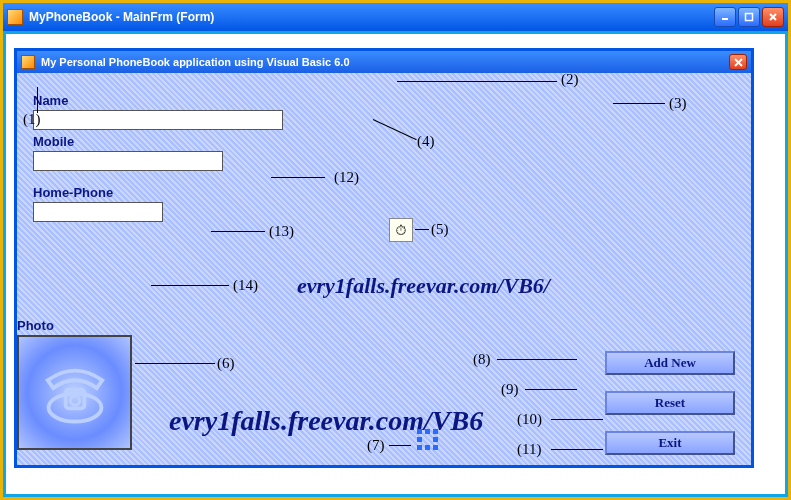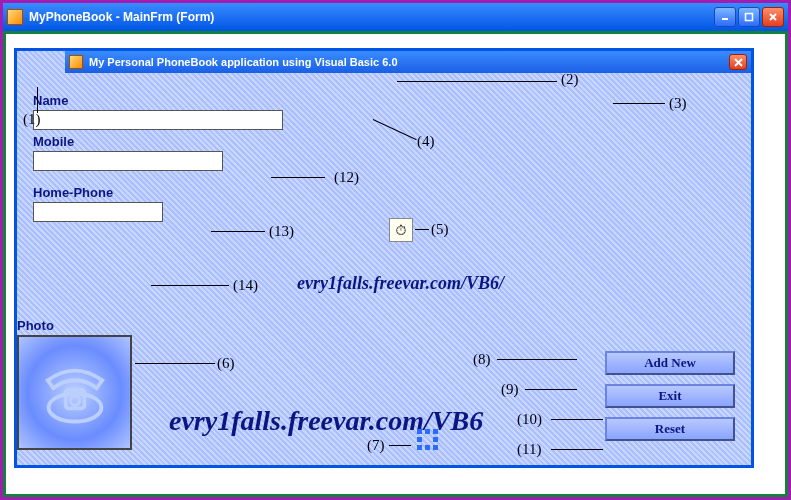--- a/index.html
+++ b/index.html
@@ -7,22 +7,22 @@
     font-family: Tahoma, Arial, sans-serif;
     font-size: 11px;
     background: #fff;
     width: 791px;
     height: 500px;
     overflow: hidden;
   }
   .outer-window {
     width: 791px;
     height: 500px;
-    border: 3px solid #a21caf;
-    background: #15803d;
+    border: 3px solid #eab308;
+    background: #0ea5e9;
     position: relative;
   }
   .outer-titlebar {
     height: 28px;
     background: linear-gradient(to bottom, #3a8cff 0%, #0055e5 100%);
     display: flex;
     align-items: center;
     padding: 0 4px;
     color: #fff;
     font-weight: bold;
@@ -54,21 +54,20 @@
     top: 31px; left: 3px; right: 3px; bottom: 3px;
     background: #fff;
   }
   
   .inner-form {
     position: absolute;
     left: 8px; top: 14px;
     width: 740px; height: 420px;
     border: 3px solid #0055e5;
     background-image: repeating-linear-gradient(45deg,#aabfff 0 2px,#c9d6ff 2px 4px);
-    padding-left: 48px;
   }
   .inner-titlebar {
     height: 22px;
     background: linear-gradient(to bottom,#3a8cff 0%,#1a5fe5 100%);
     display: flex; align-items:center;
     padding: 0 4px;
     color:#fff; font-size:11px; font-weight:bold;
   }
   .inner-body {
     position:absolute;
@@ -128,21 +127,21 @@
   }
   .annot-line {
     position:absolute;
     border-top: 1px solid #000;
     height:0;
   }
   .watermark1 {
     position:absolute;
     left: 280px; top: 200px;
     font-family: "Times New Roman", serif;
-    font-size: 18px;
+    font-size: 22px;
     font-weight: bold;
     font-style: italic;
     color:#0b1680;
   }
   .watermark2 {
     position:absolute;
     left: 152px; top: 332px;
     font-family: "Times New Roman", serif;
     font-size: 28px;
     font-weight: bold;
@@ -173,21 +172,21 @@
     color:#0b1680;
     font-family:"Times New Roman",serif;
     font-size:13px; font-weight:bold;
     text-align:center;
     line-height:20px;
     cursor:pointer;
   }
   .btn-col {
     position:absolute;
     right: 16px; top: 278px;
-    display:flex; flex-direction:column; gap:9px;
+    display:flex; flex-direction:column; gap:16px;
   }
 </style>
 </head>
 <body>
 
 <div class="outer-window">
   <div class="outer-titlebar">
     <div class="appicon"></div>
     <span>MyPhoneBook - MainFrm (Form)</span>
     <div class="titlebar-spacer"></div>
@@ -271,22 +270,22 @@
           <div class="rh" style="left:16px;top:0"></div>
           <div class="rh" style="left:0;top:8px"></div>
           <div class="rh" style="left:16px;top:8px"></div>
           <div class="rh" style="left:0;top:16px"></div>
           <div class="rh" style="left:8px;top:16px"></div>
           <div class="rh" style="left:16px;top:16px"></div>
         </div>
 
         <div class="btn-col">
           <button class="btn">Add New</button>
+          <button class="btn">Reset</button>
           <button class="btn">Exit</button>
-          <button class="btn">Reset</button>
         </div>
 
         <span class="annot" style="left:6px; top:38px;">(1)</span>
         <div class="annot-line" style="left:20px; top:14px; width:1px; height:26px; border-top:none; border-left:1px solid #000;"></div>
 
         <span class="annot" style="left:544px; top:-2px;">(2)</span>
         <div class="annot-line" style="left:380px; top:8px; width:160px;"></div>
 
         <span class="annot" style="left:652px; top:22px;">(3)</span>
         <div class="annot-line" style="left:596px; top:30px; width:52px;"></div>

